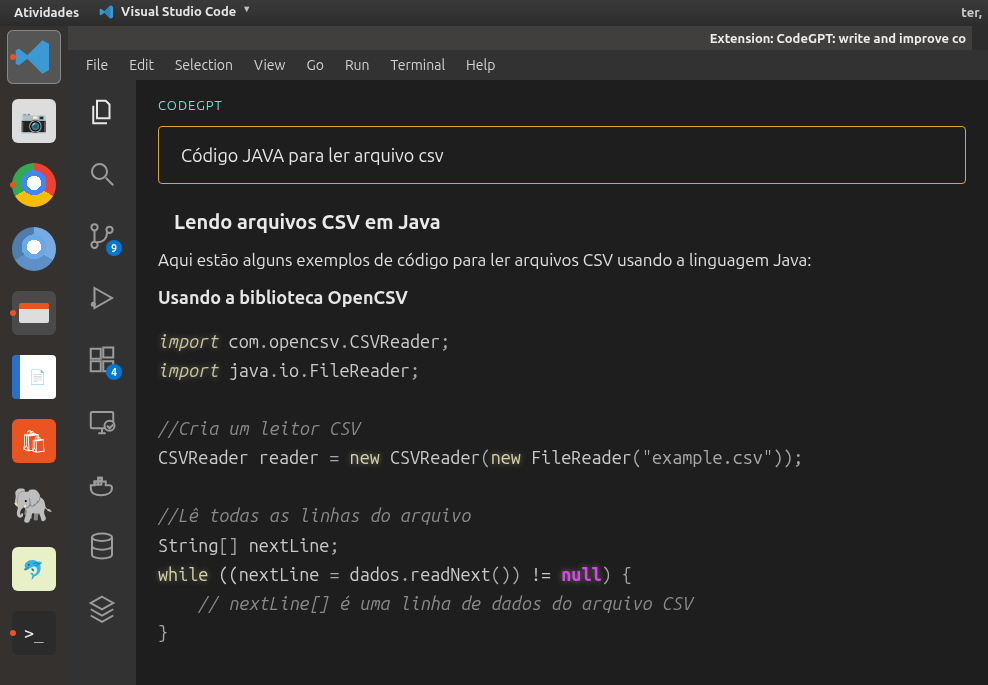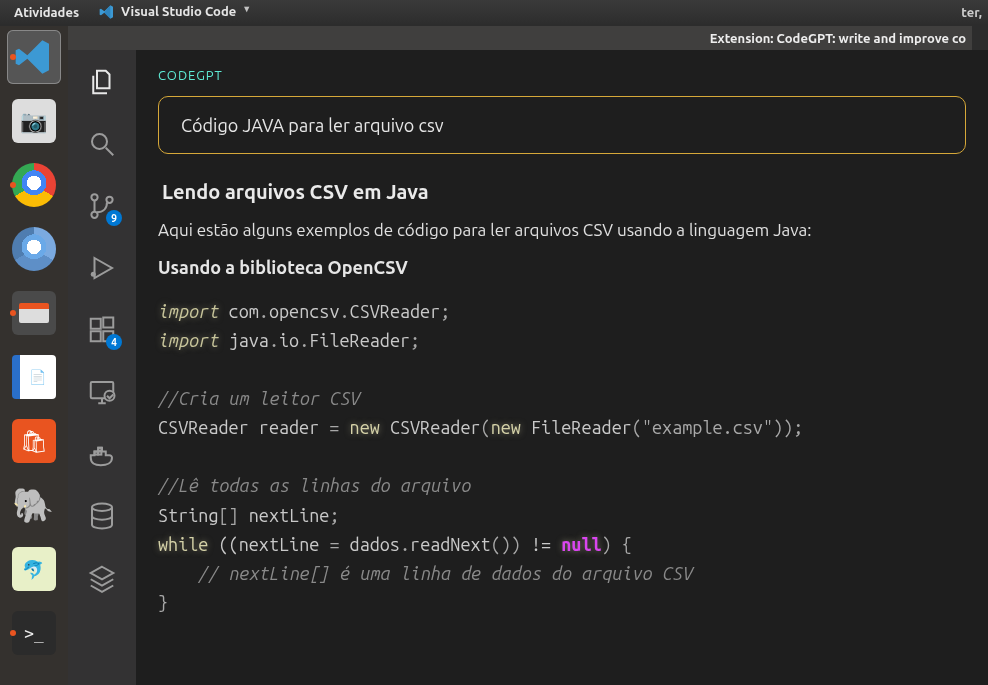--- a/index.html
+++ b/index.html
@@ -81,25 +81,25 @@
     background:#0078d4; color:#fff; font-size:10px; border-radius:8px;
     display:flex; align-items:center; justify-content:center; font-weight:700;
   }
 
   .content {
     flex:1; overflow:auto; padding: 18px 22px;
     color:#ddd;
   }
   .section-label { font-size:13px; letter-spacing:1px; color:#5eead4; margin-bottom:14px; }
   .prompt-box {
-    border:1px solid #d6a839; border-radius:10px;
+    border:1px solid #d6a839; border-radius:4px;
     padding:18px 22px; color:#e6e6e6; font-size:18px;
     margin-bottom:26px; background:#1e1e1e;
   }
-  h2.heading { font-size:20px; font-weight:700; color:#eaeaea; margin:8px 4px 14px; }
+  h2.heading { font-size:20px; font-weight:700; color:#eaeaea; margin:8px 16px 14px; }
   p.para { font-size:17px; line-height:1.5; margin-bottom:14px; color:#e0e0e0; }
   h3.sub { font-size:18px; font-weight:700; color:#e6e6e6; margin:10px 0 14px; }
 
   pre.code {
     font-family: "Ubuntu Mono","Consolas",monospace;
     font-size:18px; line-height:1.62;
     color:#c7c7c7; white-space:pre; padding:6px 0;
   }
   .kw { color:#c8c59b; text-shadow:0 0 6px rgba(200,197,155,.5); font-style:italic; }
   .kw2{ color:#d5d2a8; text-shadow:0 0 6px rgba(213,210,168,.5); }
@@ -163,20 +163,30 @@
     </div>
   <div class="dock-item">
       <div class="ic" style="background:#e8f0c8;border-radius:6px;font-size:18px">🐬</div>
     </div>
   <div class="dock-item dock-dot">
       <div class="ic" style="background:#2b2b2b;border-radius:6px;color:#eee;font-family:monospace;font-size:16px">&gt;_</div>
     </div>
 </div>
 
 <div class="workspace">
+  <div class="menu-bar">
+    <span>File</span>
+    <span>Edit</span>
+    <span>Selection</span>
+    <span>View</span>
+    <span>Go</span>
+    <span>Run</span>
+    <span>Terminal</span>
+    <span>Help</span>
+  </div>
 
   <div class="body-row">
     <div class="activity-bar">
       <div class="ab-item sel">
         <svg viewBox="0 0 24 24">
             <path d="M8 3h7l3 3v11H8zM5 7v14h11"></path>
           </svg>
       </div>
       <div class="ab-item">
         <svg viewBox="0 0 24 24">

